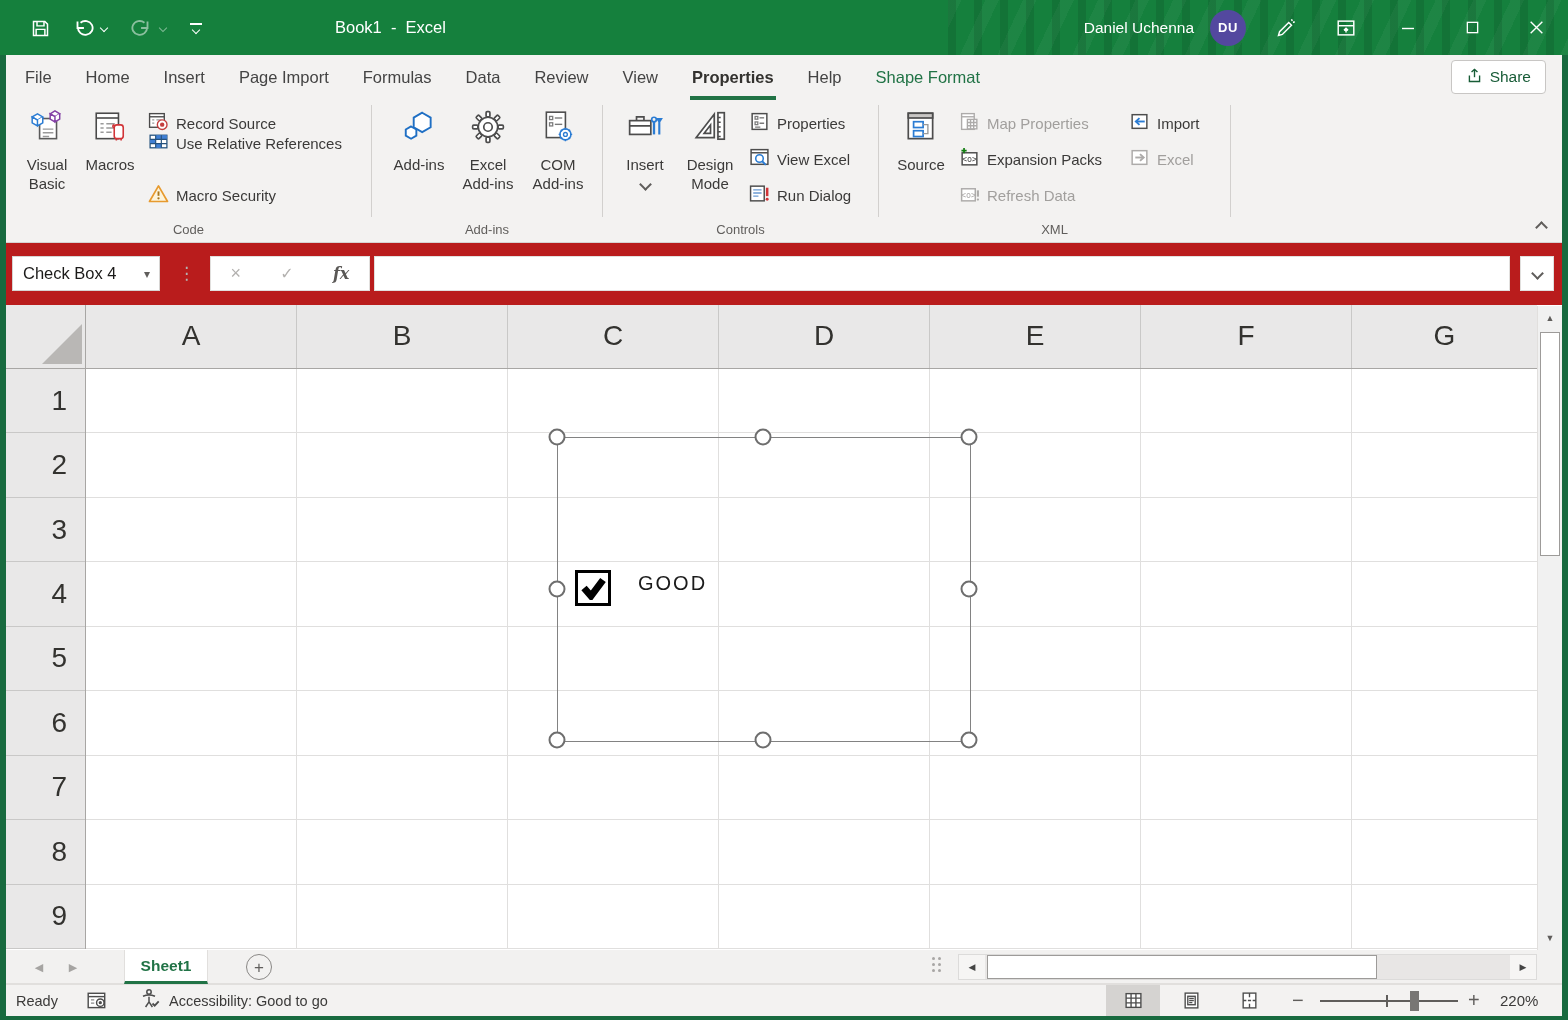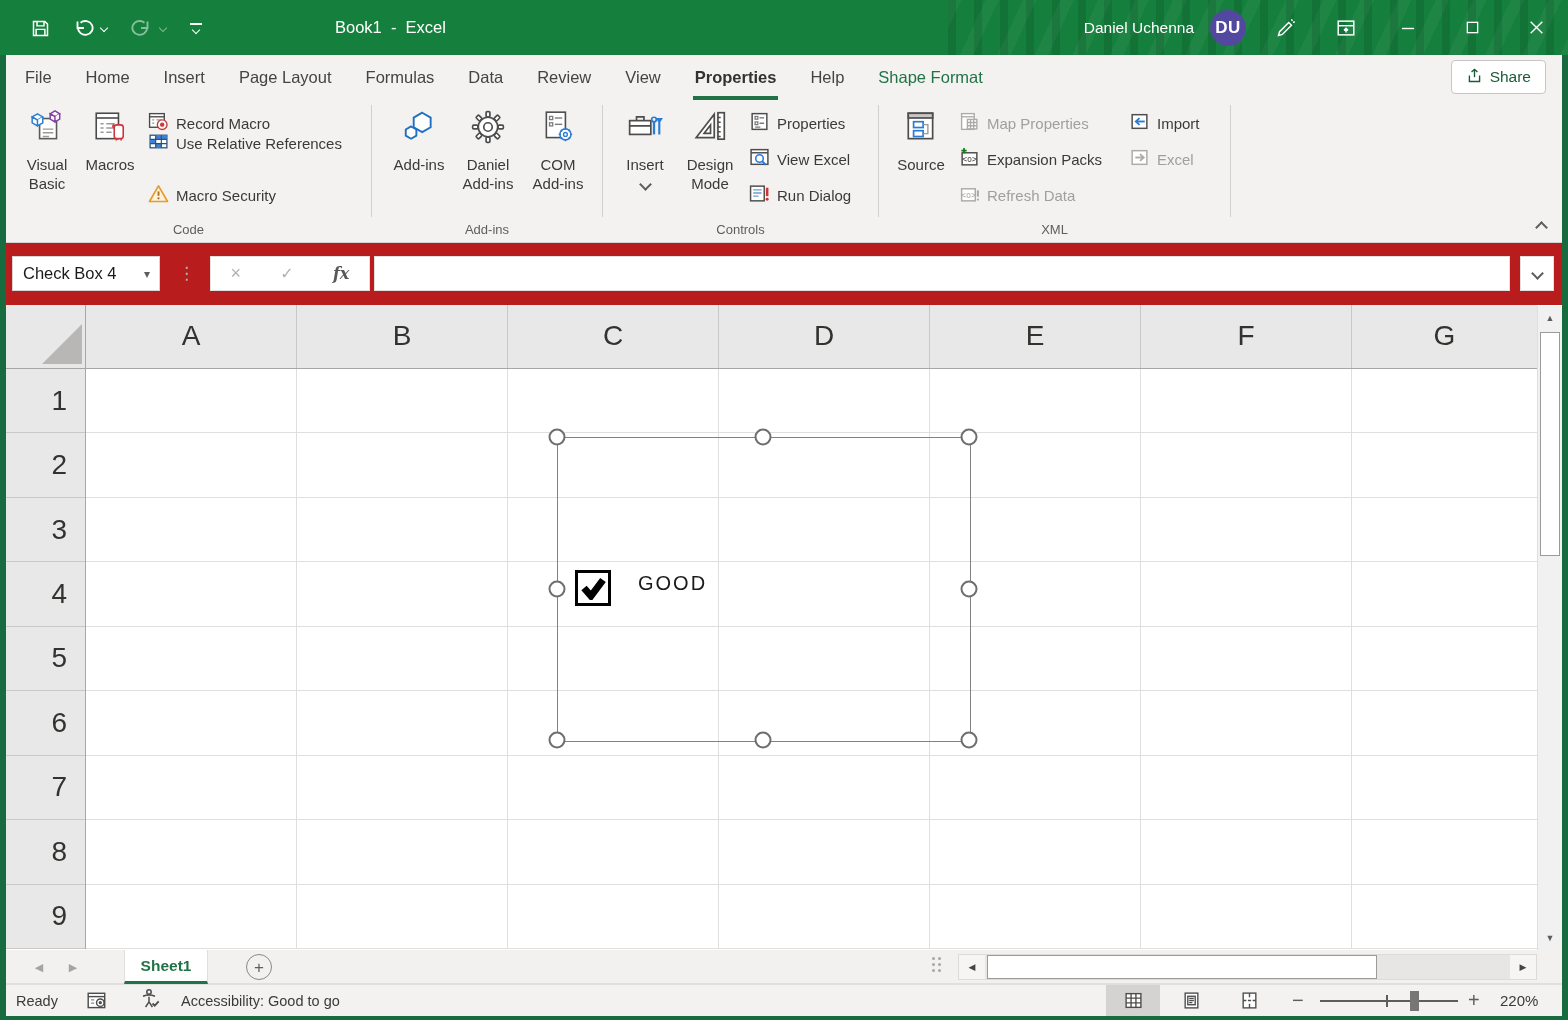--- a/index.html
+++ b/index.html
@@ -12,21 +12,21 @@
   .titlebar .deco{position:absolute;right:0;top:0;bottom:0;width:620px;pointer-events:none;
     background:
       repeating-linear-gradient(90deg, rgba(0,0,0,.10) 0 8px, transparent 8px 26px),
       repeating-linear-gradient(115deg, rgba(255,255,255,.04) 0 12px, transparent 12px 34px);}
   .qat-btn{position:absolute;top:13px;height:30px;display:flex;align-items:center;justify-content:center}
   .title-text{position:absolute;left:335px;top:0;height:55px;line-height:55px;font-size:16.5px;color:#fff;white-space:pre}
   .searchbox{position:absolute;left:575px;top:9px;width:420px;height:37px;background:#b6d0c2;
              display:flex;align-items:center;color:#133f28;font-size:16.5px;border-radius:2px}
   .searchbox .mag{margin:0 14px 0 38px}
   .tb-right{position:absolute;right:0;top:0;height:55px;display:flex;align-items:center}
-  .avatar{width:36px;height:36px;border-radius:50%;background:#53489f;color:#fff;font-size:17px;
+  .avatar{width:36px;height:36px;border-radius:50%;background:#53489f;color:#fff;font-size:13px;
           display:flex;align-items:center;justify-content:center;font-weight:bold;letter-spacing:.5px}
   .winbtn{width:64px;height:55px;display:flex;align-items:center;justify-content:center}
   .tbicon{width:60px;height:55px;display:flex;align-items:center;justify-content:center}
 
   
   .tabrow{position:absolute;left:6px;top:55px;width:1556px;height:45px;background:#f3f2f1;display:flex;align-items:center;padding-left:2px;box-sizing:border-box}
   .tab{padding:0 17px;height:45px;line-height:45px;font-size:16.5px;color:#444;position:relative;white-space:nowrap}
   .tab.active{font-weight:bold;color:#33322f}
   .tab.active::after{content:"";position:absolute;left:15px;right:15px;bottom:0;height:4px;background:#217346}
   .tab.contextual{color:#217346}
@@ -189,21 +189,21 @@
           <path d="M2.5 2.5l11 11M13.5 2.5l-11 11"></path>
         </svg>
     </span>
   </div>
 </div>
 
 <div class="tabrow">
   <span class="tab">File</span>
   <span class="tab">Home</span>
   <span class="tab">Insert</span>
-  <span class="tab">Page Layout</span>
+  <span class="tab">Page Import</span>
   <span class="tab">Formulas</span>
   <span class="tab">Data</span>
   <span class="tab">Review</span>
   <span class="tab">View</span>
   <span class="tab active">Properties</span>
   <span class="tab">Help</span>
   <span class="tab contextual">Shape Format</span>
   <div class="share-btn">
     <span>
       <svg width="17" height="17" viewBox="0 0 20 20" fill="none" stroke="#185c37" stroke-width="1.6">
@@ -247,21 +247,21 @@
     <div class="smallrow" style="left:142px;top:10px">
       <span>
         <svg width="21" height="21" viewBox="0 0 20 20" fill="none">
           <rect x="1.5" y="2.5" width="14" height="13" fill="#fff" stroke="#4a4a4a" stroke-width="1.3"></rect>
           <path d="M1.5 5.5h14" stroke="#4a4a4a" stroke-width="1.3"></path>
           <path d="M4 8.5h2M4 11.5h2M8 8.5h5" stroke="#9a9a9a" stroke-width="1.2"></path>
           <circle cx="13.5" cy="13" r="4.6" fill="#fff" stroke="#c43e3e" stroke-width="1.3"></circle>
           <circle cx="13.5" cy="13" r="2.1" fill="#c43e3e"></circle>
         </svg>
       </span>
-      <span>Record Macro</span>
+      <span>Record Source</span>
     </div>
     <div class="smallrow" style="left:142px;top:30px">
       <span>
         <svg width="21" height="21" viewBox="0 0 20 20" fill="none">
           <rect x="2" y="4" width="16" height="12" fill="#fff" stroke="#24517d" stroke-width="1.2"></rect>
           <rect x="7.3" y="4" width="5.4" height="4" fill="#3f7fd4"></rect>
             <rect x="12.7" y="4" width="5.3" height="4" fill="#3f7fd4"></rect>
           <rect x="2" y="8" width="5.3" height="4" fill="#3f7fd4"></rect>
             <rect x="7.3" y="12" width="5.4" height="4" fill="#3f7fd4"></rect>
           <path d="M2 8h16M2 12h16M7.3 4v12M12.7 4v12" stroke="#24517d" stroke-width="1.1"></path>
@@ -303,21 +303,21 @@
               <rect x="15.2" y="26.5" width="3.6" height="5" rx="1" transform="rotate(90 17 17)"></rect>
             <rect x="15.2" y="2.5" width="3.6" height="5" rx="1" transform="rotate(45 17 17)"></rect>
               <rect x="15.2" y="26.5" width="3.6" height="5" rx="1" transform="rotate(45 17 17)"></rect>
             <rect x="15.2" y="2.5" width="3.6" height="5" rx="1" transform="rotate(-45 17 17)"></rect>
               <rect x="15.2" y="26.5" width="3.6" height="5" rx="1" transform="rotate(-45 17 17)"></rect>
             <circle cx="17" cy="17" r="9.2"></circle>
               <circle cx="17" cy="17" r="4"></circle>
           </g>
         </svg>
       </span>
-      <span>Daniel Add-ins</span>
+      <span>Excel Add-ins</span>
     </div>
     <div class="bigbtn" style="left:154px;width:64px">
       <span class="ic">
         <svg width="36" height="36" viewBox="0 0 34 34" fill="none">
           <rect x="6" y="3" width="18" height="24" fill="#fff" stroke="#4d4d4d" stroke-width="1.5"></rect>
           <rect x="9" y="7" width="3" height="3" stroke="#7a7a7a" stroke-width="1.2"></rect>
             <path d="M14 8.5h7" stroke="#7a7a7a" stroke-width="1.3"></path>
           <rect x="9" y="13" width="3" height="3" stroke="#7a7a7a" stroke-width="1.2"></rect>
             <path d="M14 14.5h7" stroke="#7a7a7a" stroke-width="1.3"></path>
           <circle cx="24" cy="24" r="5.2" fill="#fff" stroke="#2b7cd3" stroke-width="1.5"></circle>
@@ -557,21 +557,21 @@
   <div class="itm" style="left:10px">Ready</div>
   <div class="itm" style="left:80px">
     <svg width="22" height="22" viewBox="0 0 20 20" fill="none">
       <rect x="2" y="3" width="15" height="13" fill="#fff" stroke="#4d4d4d" stroke-width="1.3"></rect>
       <path d="M2 6h15" stroke="#4d4d4d" stroke-width="1.3"></path>
       <path d="M4.5 9h3M4.5 12h3" stroke="#8a8a8a" stroke-width="1.2"></path>
       <circle cx="13" cy="11.5" r="3.4" fill="#fff" stroke="#4d4d4d" stroke-width="1.3"></circle>
       <circle cx="13" cy="11.5" r="1.5" fill="#4d4d4d"></circle>
     </svg>
   </div>
-  <div class="itm" style="left:133px;gap:20px">
+  <div class="itm" style="left:133px;gap:8px">
     <span>
       <svg width="22" height="22" viewBox="0 0 22 22" fill="none" stroke="#4d4d4d" stroke-width="1.5">
         <circle cx="10" cy="4" r="2.2"></circle>
         <path d="M4 8.2q6-2.6 12 0M10 8.8v5M10 13.8 6.6 19M10 13.8l3.4 5.2"></path>
         <path d="M13.5 15.5l2.2 2.2 4-4.4" stroke-width="1.8"></path>
       </svg>
     </span>
     <span>Accessibility: Good to go</span>
   </div>
 

